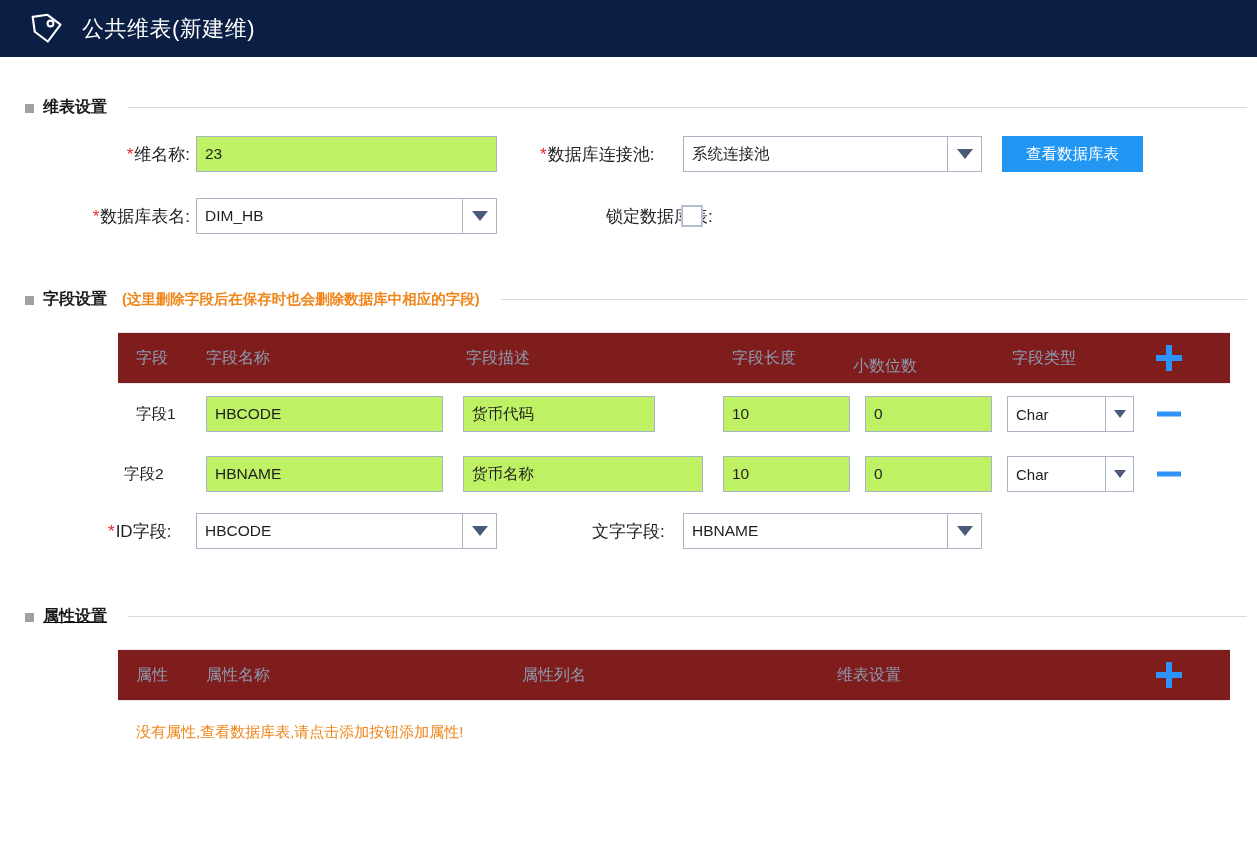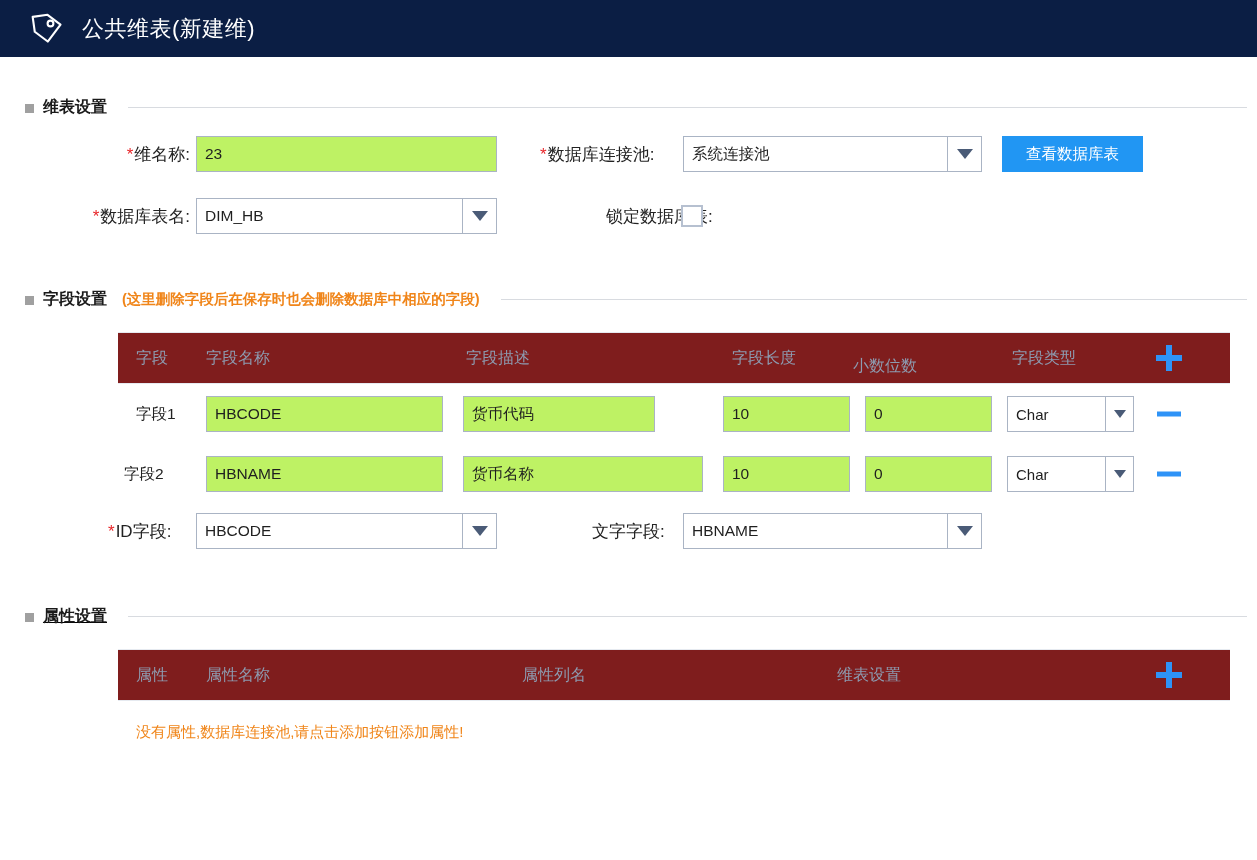--- a/index.html
+++ b/index.html
@@ -323,16 +323,16 @@
   </div>
 
   <div class="grid" style="margin-top:22px;">
     <div class="grid-head">
       <div class="th" style="left:18px;">属性</div>
       <div class="th" style="left:88px;">属性名称</div>
       <div class="th" style="left:404px;">属性列名</div>
       <div class="th" style="left:719px;">维表设置</div>
       <div class="plus-ico" style="left:1038px;"></div>
     </div>
-    <div class="empty-msg" style="margin-top:22px;">没有属性,数据库连接池,请点击添加按钮添加属性!</div>
+    <div class="empty-msg" style="margin-top:22px;">没有属性,查看数据库表,请点击添加按钮添加属性!</div>
   </div>
 
 </div>
 
 </body></html>

